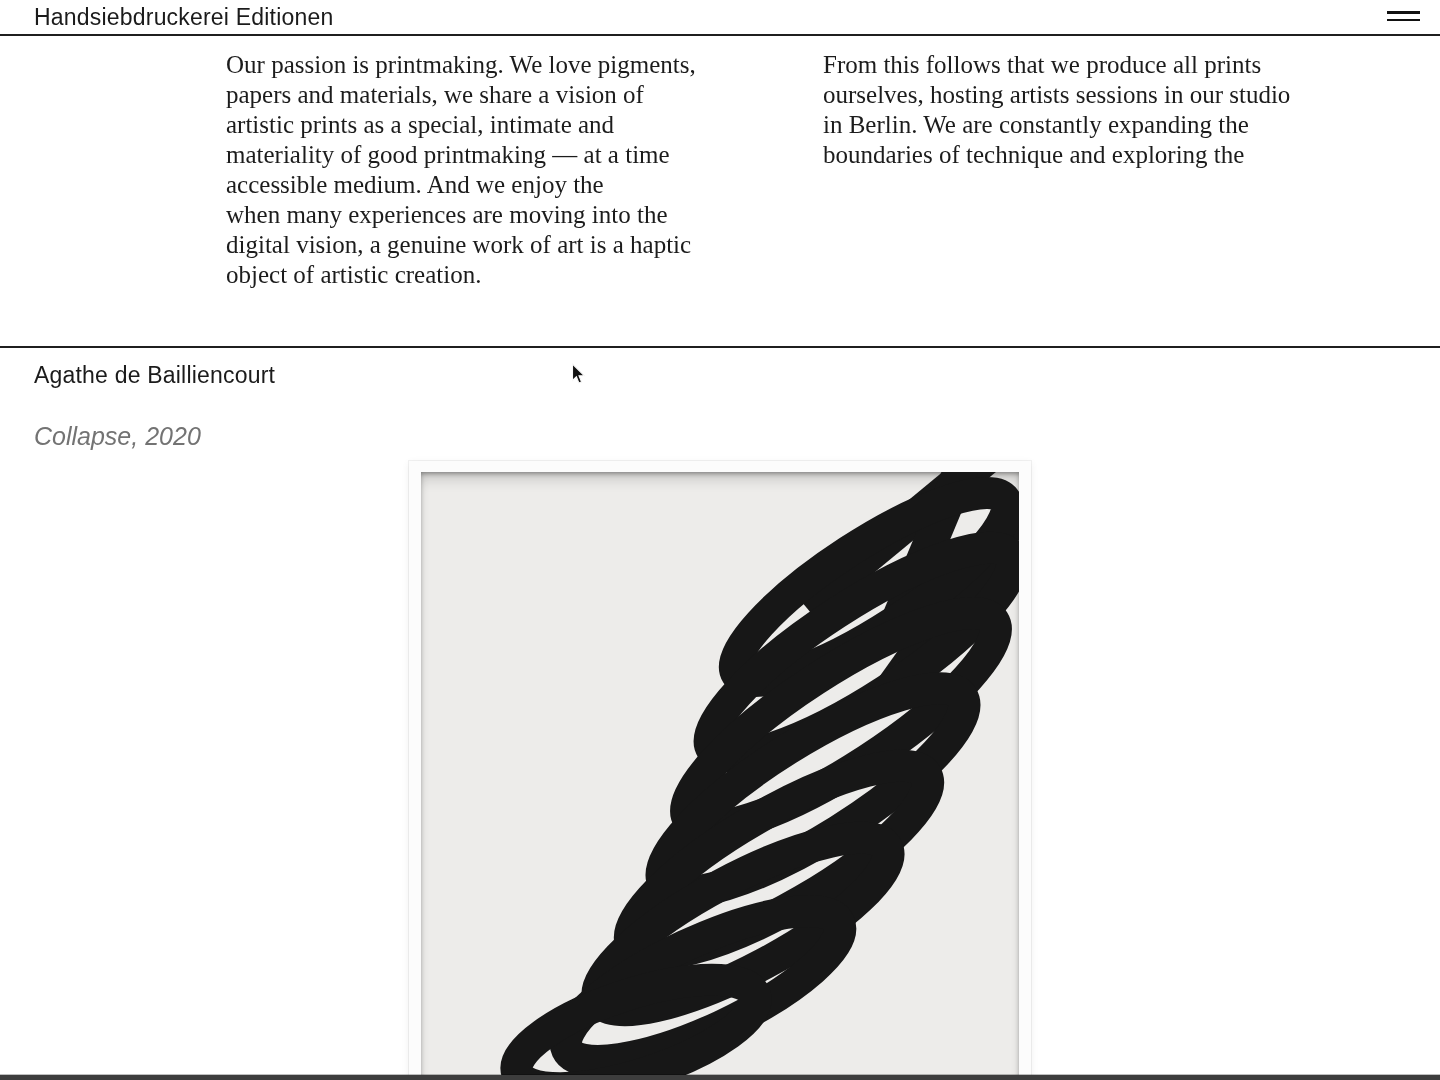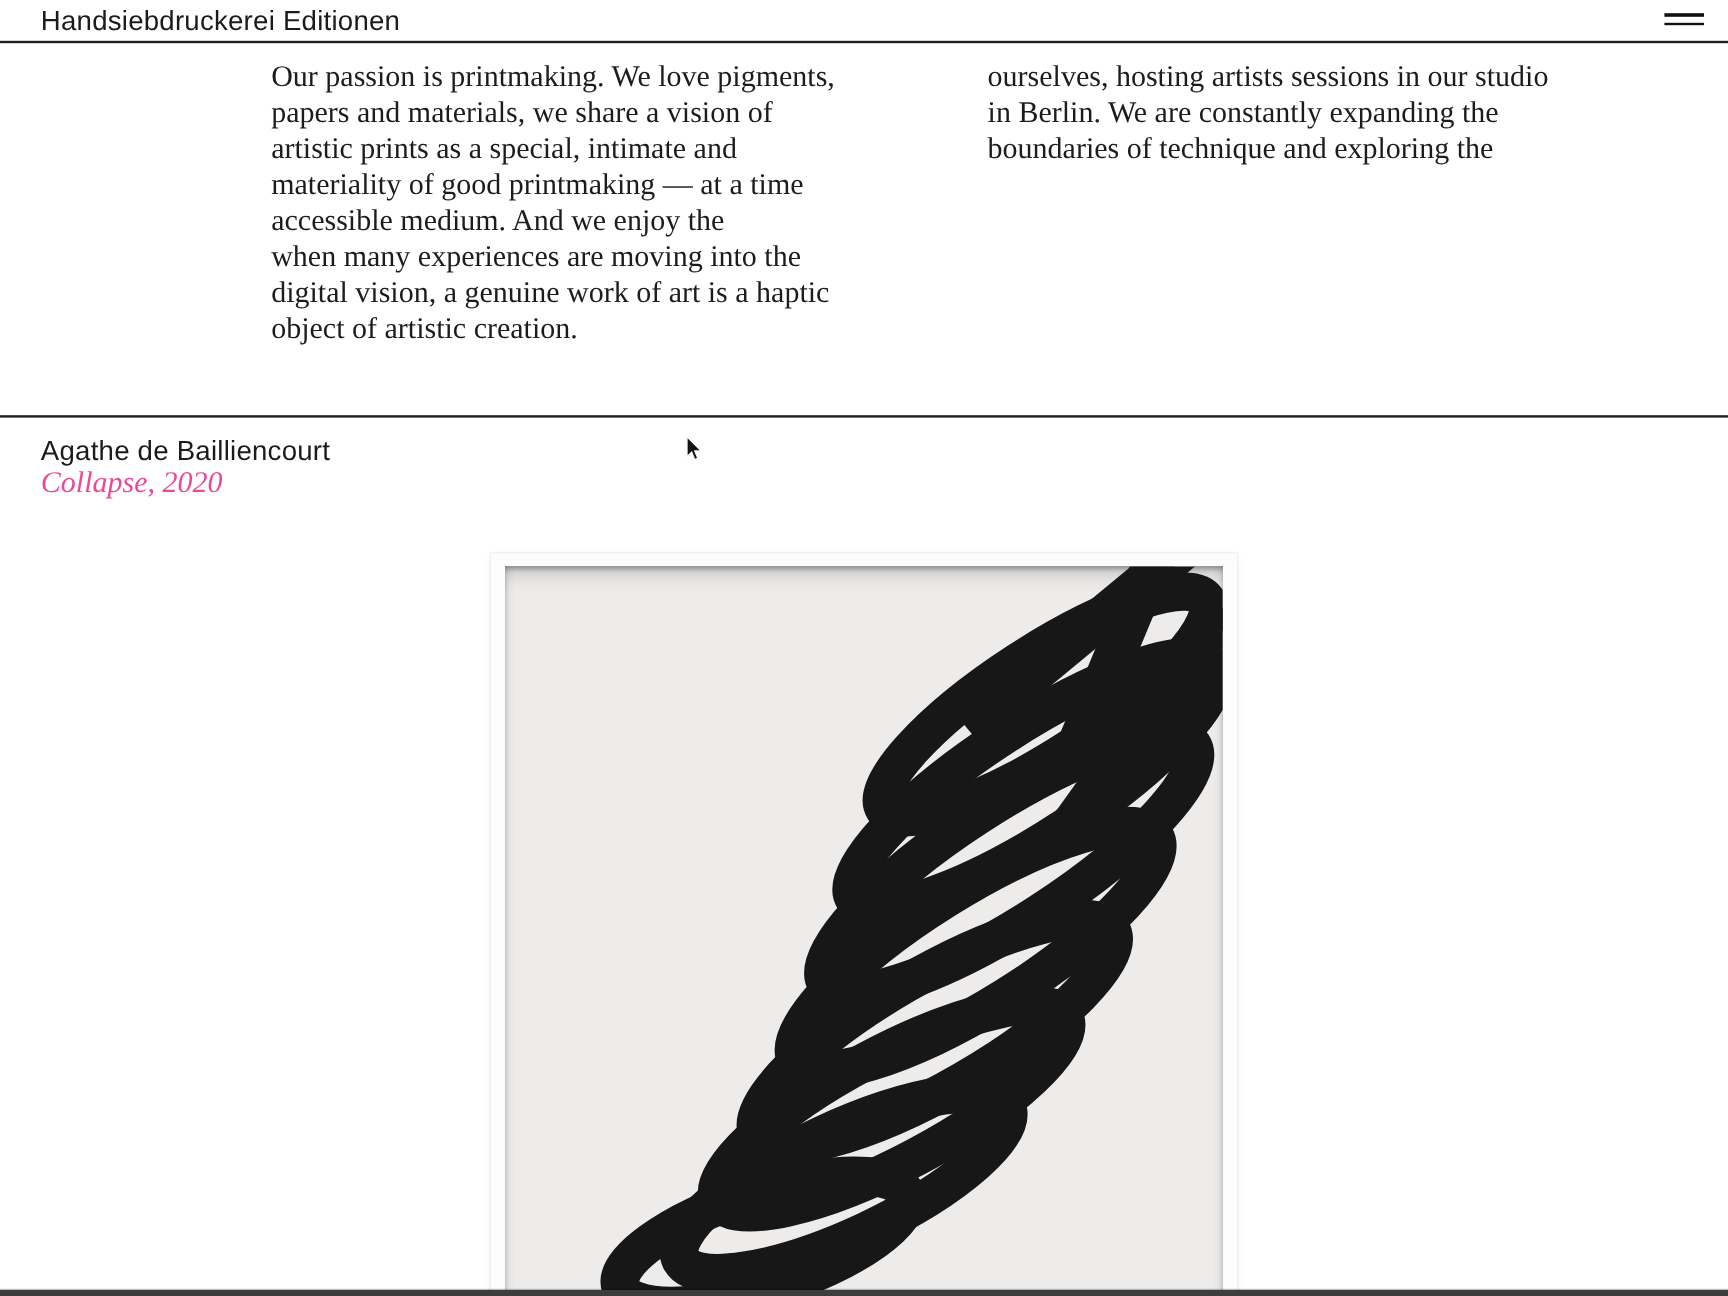--- a/index.html
+++ b/index.html
@@ -41,22 +41,22 @@
   .intro .col1{left:206px;margin-left:20px;}
   .intro .col2{left:823px;}
   .rule{height:1.5px; background:var(--rule);}
   
   .credit-row{
     display:flex; justify-content:space-between; align-items:baseline;
     padding:14px 33px 0 34px; height:46px;flex-direction:column;
   }
   .artist-name{font-size:23px; letter-spacing:0.2px; cursor:pointer;}
   .work-title{
-    font-family:Liberation Serif, serif; font-style:italic;
-    font-size:25px; color:#ec4899;
+    font-family:Liberation Sans, sans-serif; font-style:italic;
+    font-size:25px; color:#737373;margin-top:33px;
   }
   
   .frame-wrap{margin-top:67px; display:flex; justify-content:center;}
   .frame{
     width:622px; height:640px; background:var(--frame-bg);
     padding:11px 12px 0 12px;
     box-shadow:0 0 0 1px rgba(0,0,0,0.05), 0 2px 8px rgba(0,0,0,0.07);
     cursor:pointer;
   }
   .paper{
@@ -98,20 +98,21 @@
       <div>Our passion is printmaking. We love pigments,</div>
       <div>papers and materials, we share a vision of</div>
       <div>artistic prints as a special, intimate and</div>
       <div>materiality of good printmaking — at a time</div>
       <div>accessible medium. And we enjoy the</div>
       <div>when many experiences are moving into the</div>
       <div>digital vision, a genuine work of art is a haptic</div>
       <div>object of artistic creation.</div>
     </div>
     <div class="col col2">
+      <div>From this follows that we produce all prints</div>
       <div>ourselves, hosting artists sessions in our studio</div>
       <div>in Berlin. We are constantly expanding the</div>
       <div>boundaries of technique and exploring the</div>
     </div>
   </section>
 
   <div class="rule"></div>
 
   <section>
     <div class="credit-row">

